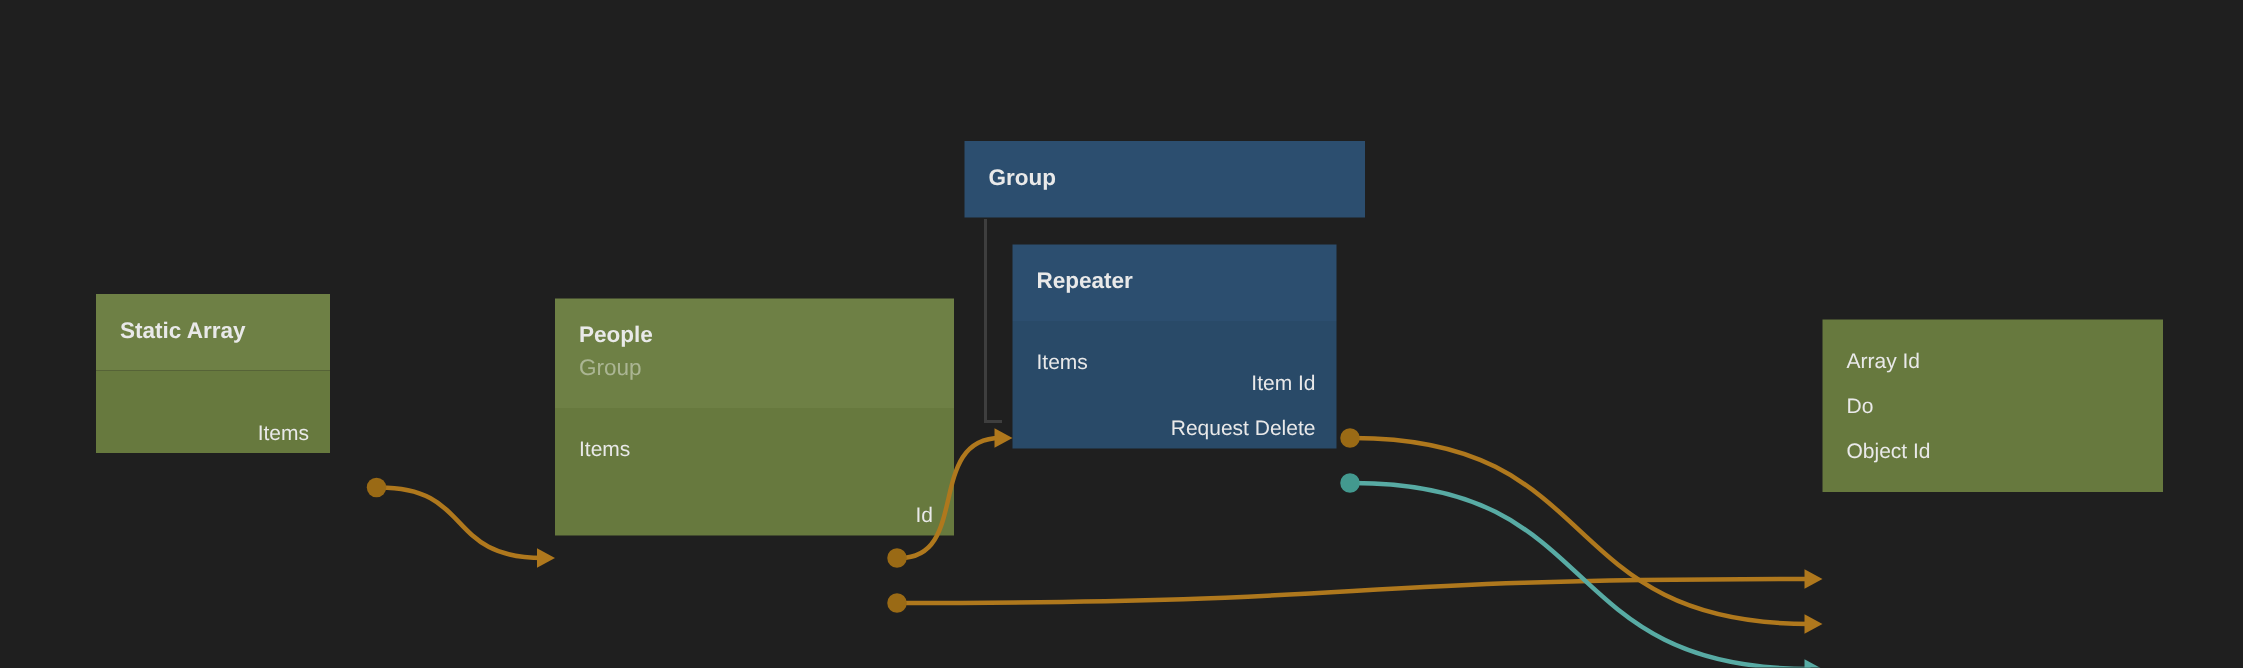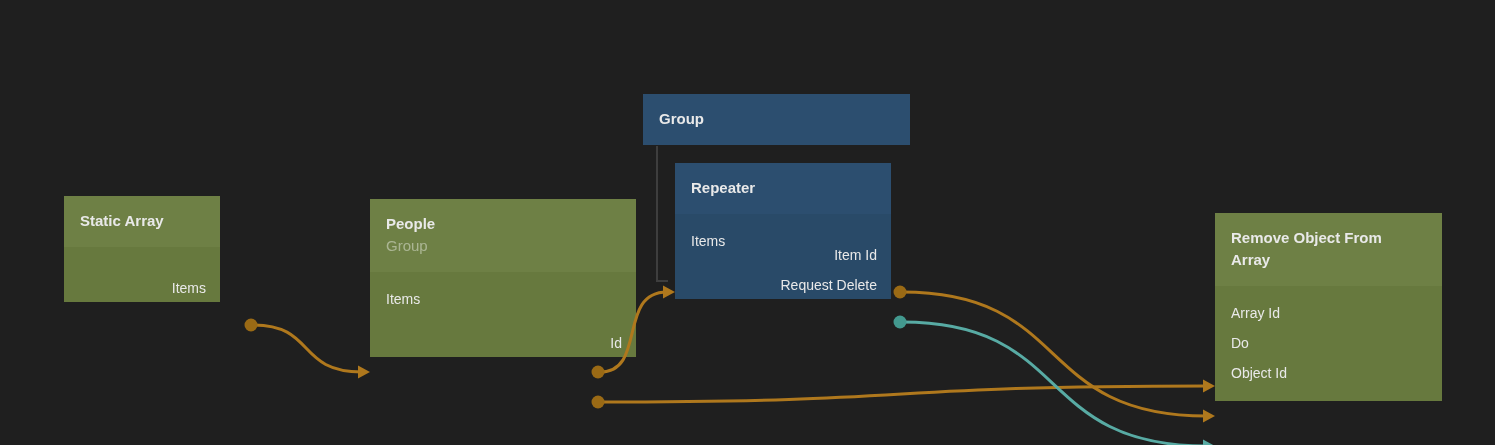--- a/index.html
+++ b/index.html
@@ -83,21 +83,20 @@
         <div class="port-row">
           <span class="port-label-left">Items</span>
           <span class="port-label-right">Item Id</span>
         </div>
         <div class="port-row">
           <span class="port-label-right">Request Delete</span>
         </div>
       </div>
     </div>
     <div class="node green" style="left: 1215px; top: 213px; width: 227px;">
-      <div class="node-header"><span class="node-title">Remove Object From Array</span></div>
       <div class="node-body">
         <div class="port-row">
           <span class="port-label-left">Array Id</span>
         </div>
         <div class="port-row">
           <span class="port-label-left">Do</span>
         </div>
         <div class="port-row">
           <span class="port-label-left">Object Id</span>
         </div>

